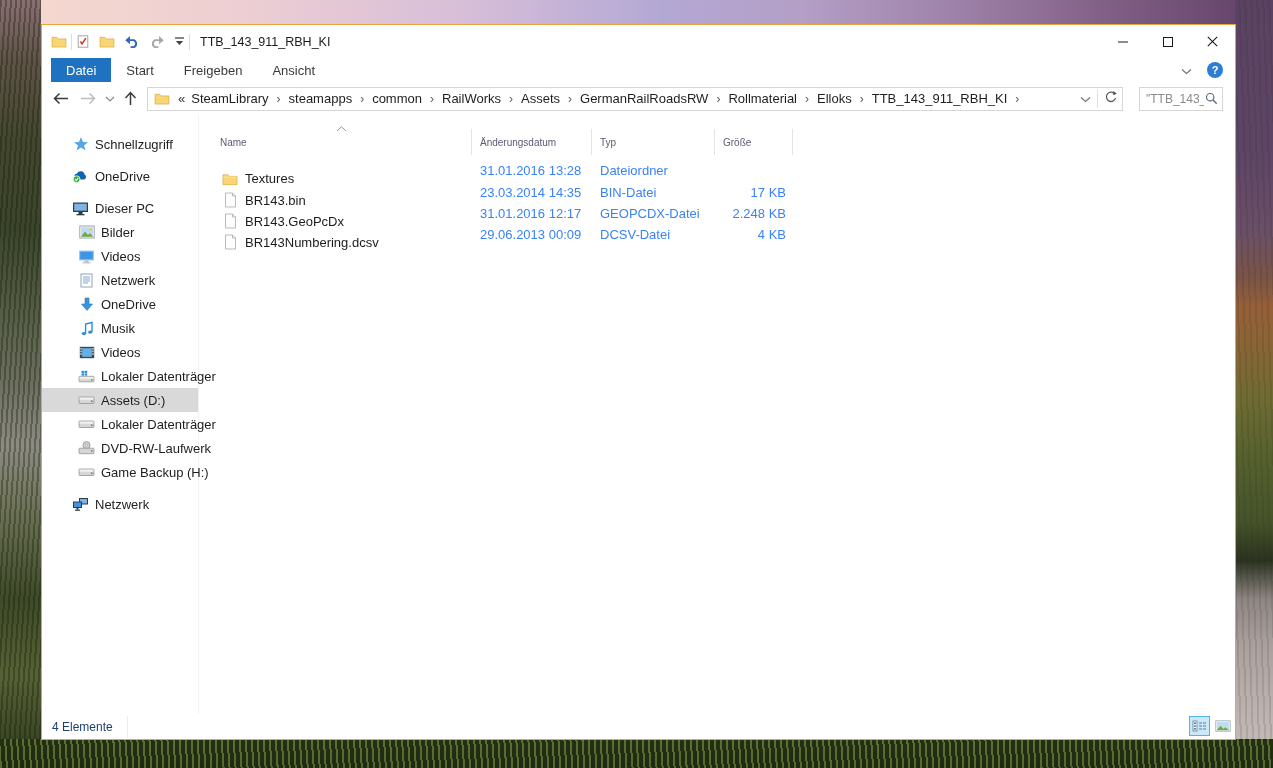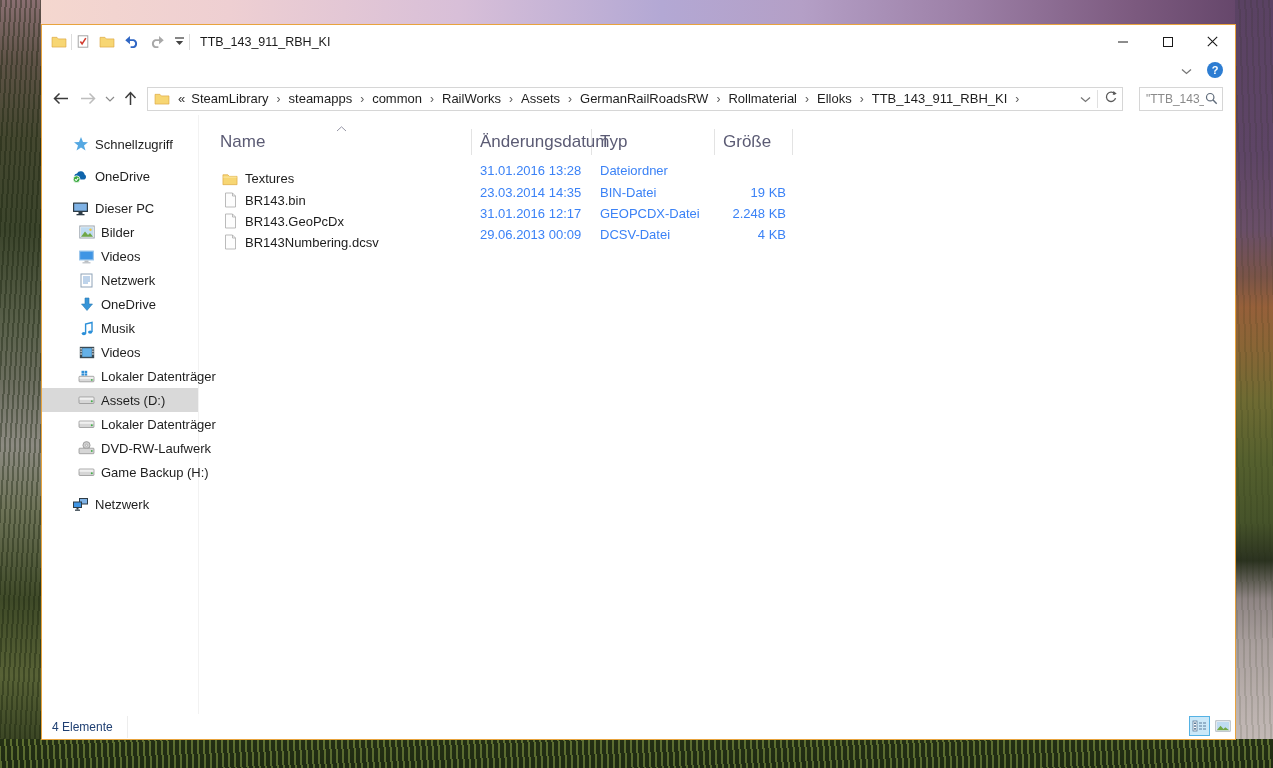--- a/index.html
+++ b/index.html
@@ -64,21 +64,21 @@
   .side-item.l0 { padding-left:30px; }
   .side-item.l1 { padding-left:36px; }
   .side-item.gap { margin-top:8px; }
   .side-item.selected { background:#d9d9d9; }
   .side-item .sicon { width:17px; display:flex; justify-content:center; flex:0 0 17px; }
 
   
   .filearea { flex:1; position:relative; padding-top:1px; }
   .grid { display:grid; grid-template-columns:252px 120px 123px 78px; margin-left:21px; }
   .hdr { height:26px; margin-top:13px; position:relative; }
-  .hcell { font-size:17px; color:#5b5b74; border-right:1px solid #e3e3e3; display:flex; align-items:center; padding-left:8px; }
+  .hcell { font-size:10px; color:#5b5b74; border-right:1px solid #e3e3e3; display:flex; align-items:center; padding-left:8px; }
   .hcell.first { padding-left:0; }
   .sortcaret { position:absolute; left:116px; top:-11px; }
   .frow { height:21px; }
   .fcell { font-size:13px; color:#3b82f6; display:flex; align-items:center; padding-left:8px; white-space:nowrap; }
   .fcell.name { color:#1c1c1c; padding-left:0; gap:7px;margin-top:16px; }
   .fcell.name .ficon { width:18px; display:flex; justify-content:center; padding-left:2px; flex:0 0 18px; }
   .fcell.size { justify-content:flex-end; padding-right:7px; }
 
   
   .statusbar { height:25px; flex:0 0 25px; display:flex; align-items:center; padding-left:10px; position:relative; }
@@ -157,20 +157,26 @@
           <span style="display: flex;">
             <svg width="11" height="11" viewBox="0 0 11 11">
               <path d="M0.8 0.8 L10.2 10.2 M10.2 0.8 L0.8 10.2" stroke="#1a1a1a" stroke-width="1.1"></path>
             </svg>
           </span>
         </div>
       </div>
   </div>
 
   <div class="tabs">
+    <span id="tabs-holder" style="display:flex">
+        <div class="tab active">Datei</div>
+        <div class="tab">Start</div>
+        <div class="tab">Freigeben</div>
+        <div class="tab">Ansicht</div>
+      </span>
     <span class="tabs-right">
       <span>
         <svg width="11" height="7" viewBox="0 0 11 7">
             <polyline points="1,1.5 5.5,5.5 10,1.5" fill="none" stroke="#777" stroke-width="1.3"></polyline>
           </svg>
       </span>
       <span class="help-circle">?</span>
     </span>
   </div>
 
@@ -450,21 +456,21 @@
               <span class="ficon" style="display: flex;">
                 <svg width="13" height="16" viewBox="0 0 13 16">
                   <path d="M1.5 1 H8.5 L11.5 4 V15 H1.5 Z" fill="#fdfdfd" stroke="#a9a9a9" stroke-width="0.8"></path>
                   <path d="M8.5 1 V4 H11.5" fill="none" stroke="#a9a9a9" stroke-width="0.8"></path>
                 </svg>
               </span>
               <span>BR143.bin</span>
             </div>
             <div class="fcell">23.03.2014 14:35</div>
             <div class="fcell">BIN-Datei</div>
-            <div class="fcell size">19 KB</div>
+            <div class="fcell size">17 KB</div>
           </div>
           <div class="grid frow">
             <div class="fcell name">
               <span class="ficon" style="display: flex;">
                 <svg width="13" height="16" viewBox="0 0 13 16">
                   <path d="M1.5 1 H8.5 L11.5 4 V15 H1.5 Z" fill="#fdfdfd" stroke="#a9a9a9" stroke-width="0.8"></path>
                   <path d="M8.5 1 V4 H11.5" fill="none" stroke="#a9a9a9" stroke-width="0.8"></path>
                 </svg>
               </span>
               <span>BR143.GeoPcDx</span>

